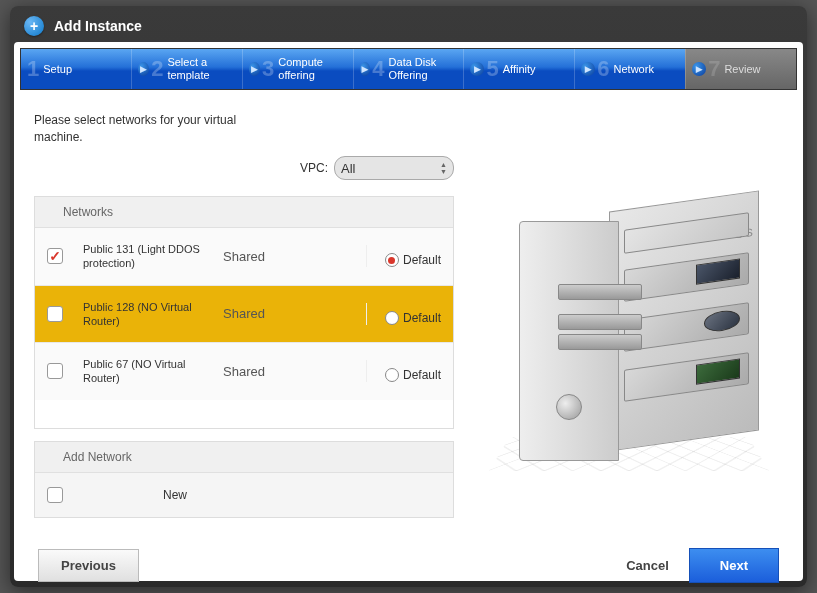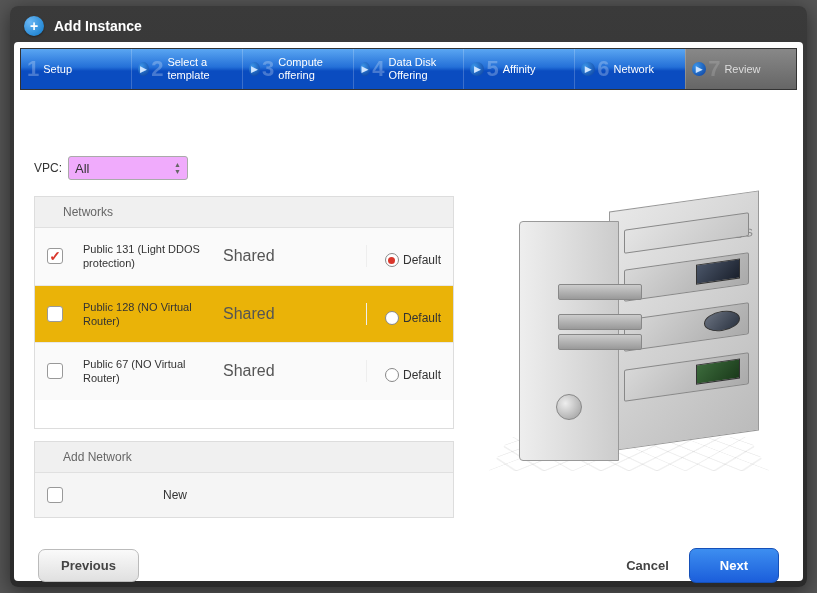--- a/index.html
+++ b/index.html
@@ -16,31 +16,31 @@
 .step.future { background: linear-gradient(to bottom, #888, #666); color: #ddd; }
 .step .arrow { width: 14px; height: 14px; border-radius: 50%; background: radial-gradient(circle at 30% 30%, #3a94e8, #0a3d9c); display: flex; align-items: center; justify-content: center; margin-right: 2px; font-size: 9px; color: #cde4ff; }
 .step .num { font-size: 22px; font-weight: bold; color: rgba(255,255,255,0.25); margin-right: 4px; line-height: 1; }
 .step.future .num { color: rgba(255,255,255,0.15); }
 .step .label { font-size: 11px; line-height: 1.15; }
 .content { flex: 1; display: flex; padding: 16px 20px 4px; gap: 20px; }
 .left { width: 420px; }
 .prompt-row { display: flex; justify-content: space-between; align-items: flex-start; margin-bottom: 16px; }
 .prompt { font-size: 12px; max-width: 230px; line-height: 1.4; }
 .vpc-row { display: flex; align-items: center; gap: 6px; margin-top: 44px; }
-.vpc-select { width: 120px; height: 24px; border: 1px solid #aaa; border-radius: 3px; padding: 0 6px; background: #f0abfc; display: flex; align-items: center; justify-content: space-between; font-size: 13px; }
+.vpc-select { width: 120px; height: 24px; border: 1px solid #aaa; border-radius: 11px; padding: 0 6px; background: #e5e5e5; display: flex; align-items: center; justify-content: space-between; font-size: 13px; }
 .spinner { display: flex; flex-direction: column; font-size: 7px; line-height: 1; color: #666; }
 .panel { background: #f5f5f5; border: 1px solid #ddd; margin-bottom: 12px; }
 .panel-header { padding: 8px 28px; font-size: 12px; color: #666; border-bottom: 1px solid #e0e0e0; background: #f0f0f0; }
 .net-row { display: flex; align-items: center; padding: 14px 12px; border-bottom: 1px solid #e8e8e8; background: #eab308; }
 .net-row:last-child { border-bottom: none; }
 .net-row:nth-child(odd) { background: #fafafa; }
 .checkbox { width: 16px; height: 16px; border: 1px solid #999; border-radius: 3px; background: #fff; display: flex; align-items: center; justify-content: center; cursor: pointer; margin-right: 20px; }
 .checkbox.checked::after { content: '✓'; color: #d9372c; font-size: 14px; font-weight: bold; }
 .net-name { width: 140px; font-size: 11px; line-height: 1.3; }
-.net-type { width: 80px; font-size: 16px; color: #555; }
+.net-type { width: 80px; font-size: 13px; color: #555; }
 .default-cell { margin-left: auto; display: flex; align-items: flex-end; gap: 4px; font-size: 12px; padding-left: 18px; border-left: 1px solid #eee; height: 22px; }
 .radio { width: 14px; height: 14px; border: 1px solid #888; border-radius: 50%; background: #fff; display: flex; align-items: center; justify-content: center; cursor: pointer; }
 .radio.sel::after { content: ''; width: 7px; height: 7px; border-radius: 50%; background: #d9372c; }
 .panel.tall .panel-body { min-height: 200px; background: #fff; }
 .newrow { display: flex; align-items: center; padding: 14px 12px; }
 .newrow .newlabel { margin-left: 80px; font-size: 12px; }
 .right { flex: 1; display: flex; align-items: center; justify-content: center; }
 .diagram { width: 280px; height: 300px; position: relative; }
 .floor { position: absolute; bottom: 0; left: 0; width: 100%; height: 80px; background: 
   repeating-linear-gradient(45deg, transparent 0 18px, rgba(0,0,0,0.06) 18px 20px),
@@ -56,21 +56,21 @@
 .slot { position: absolute; left: 135px; width: 125px; height: 32px; background: linear-gradient(135deg,#d8d8d8,#aaa); border: 1px solid #888; transform: skewY(-8deg); border-radius: 2px; }
 .slot .chip { position: absolute; right: 8px; top: 4px; width: 44px; height: 20px; background: linear-gradient(135deg,#4a5568,#1a202c); border: 1px solid #333; }
 .slot.s0 { top: 50px; height: 24px; background: linear-gradient(135deg,#e4e4e4,#c4c4c4); }
 .slot.s1 { top: 90px; }
 .slot.s2 { top: 140px; }
 .slot.s2 .chip { background: linear-gradient(135deg,#6a7280,#2a3240); border-radius: 50%; width: 36px; height: 20px; }
 .slot.s3 { top: 190px; }
 .slot.s3 .chip { background: linear-gradient(135deg,#3c6b3c,#1a3a1a); }
 .os-badge { position: absolute; right: 14px; top: 56px; font-size: 11px; color: #888; letter-spacing: 2px; transform: skewY(-8deg); }
 .footer { display: flex; align-items: center; padding: 14px 24px 18px; }
-.btn { padding: 8px 22px; border-radius: 7px; font-size: 13px; font-weight: bold; cursor: pointer; border: 1px solid #bbb; background: linear-gradient(to bottom, #fafafa, #e0e0e0); color: #444; }
+.btn { padding: 8px 22px; border-radius: 0; font-size: 13px; font-weight: bold; cursor: pointer; border: 1px solid #bbb; background: linear-gradient(to bottom, #fafafa, #e0e0e0); color: #444; }
 .btn-primary { background: linear-gradient(to bottom, #3d8ef0, #1b5edb); color: #fff; border: 1px solid #1550b8; padding: 9px 30px; }
 .cancel-link { margin-left: auto; margin-right: 20px; color: #444; font-size: 13px; font-weight: bold; cursor: pointer; }
 </style>
 </head>
 <body>
 
 <div class="modal">
   <div class="titlebar">
     <span class="plus-icon">+</span>
     <span>Add Instance</span>
@@ -108,20 +108,21 @@
         </div>
         <div class="step future">
           <span class="arrow">▶</span>
           <span class="num">7</span>
           <span class="label">Review</span>
         </div>
       </div>
     <div class="content">
       <div class="left">
         <div class="prompt-row">
+          <div class="prompt">Please select networks for your virtual machine.</div>
           <div class="vpc-row">
             <span>VPC:</span>
             <div class="vpc-select">
               <span>All</span>
               <span class="spinner">
                   <span>▲</span>
                   <span>▼</span>
                 </span>
             </div>
           </div>

